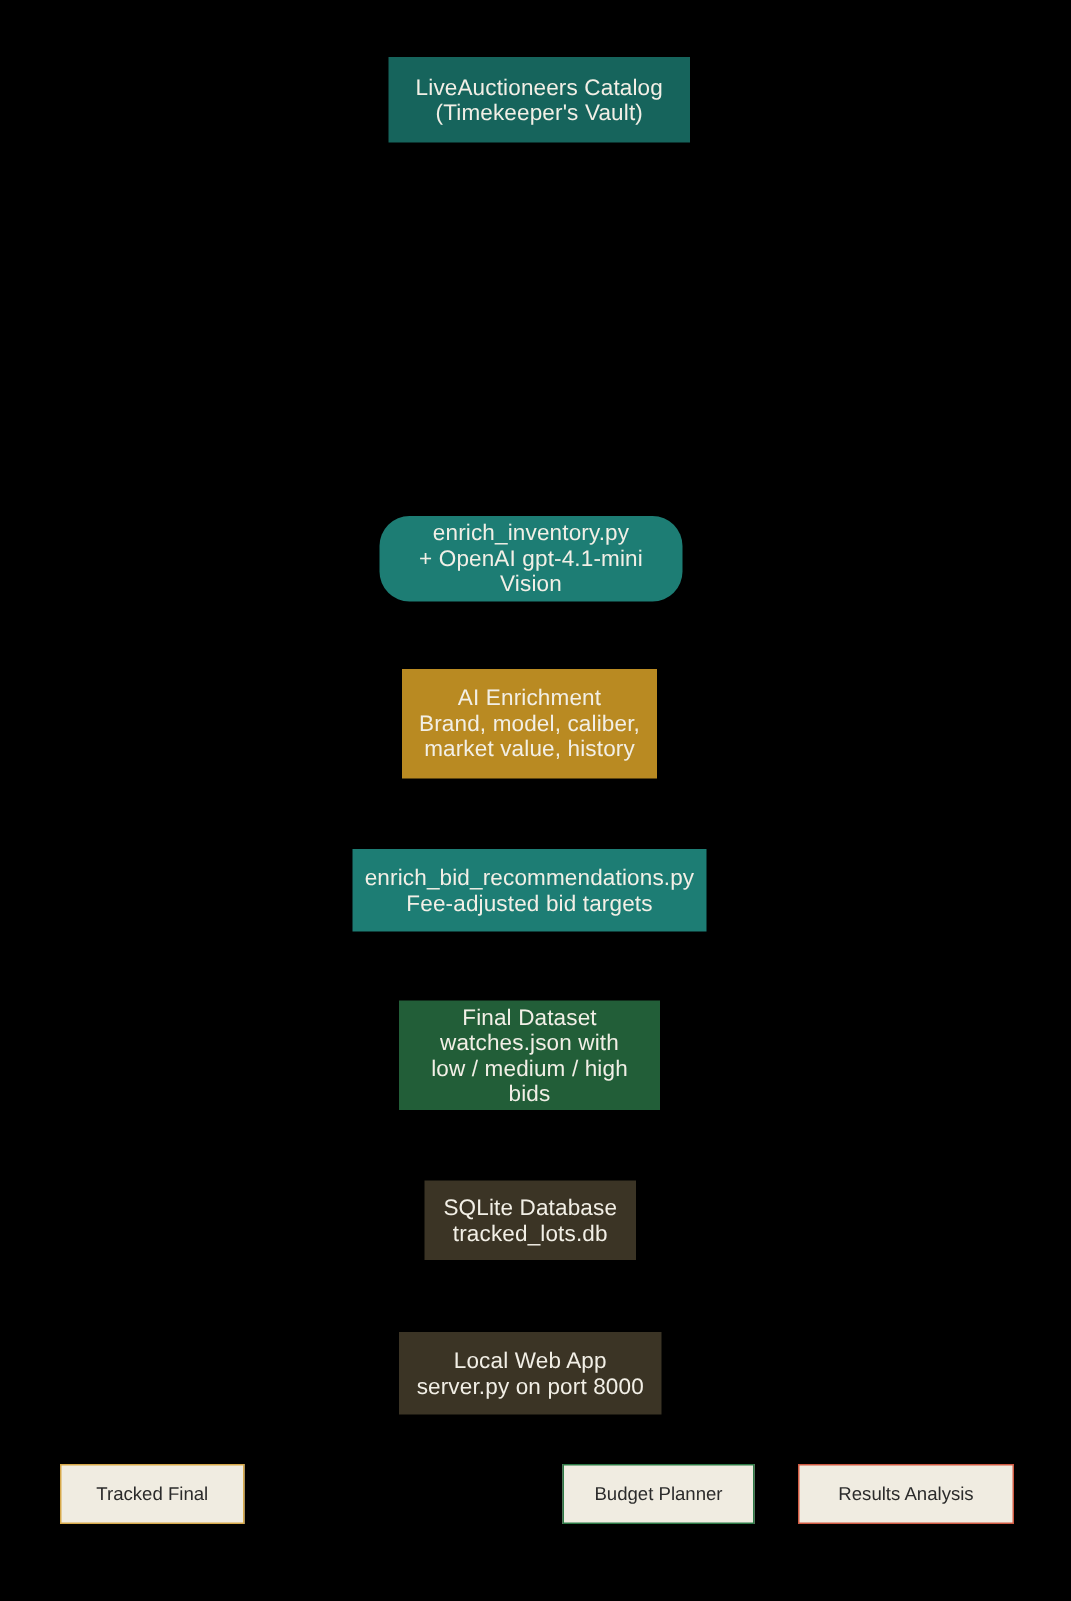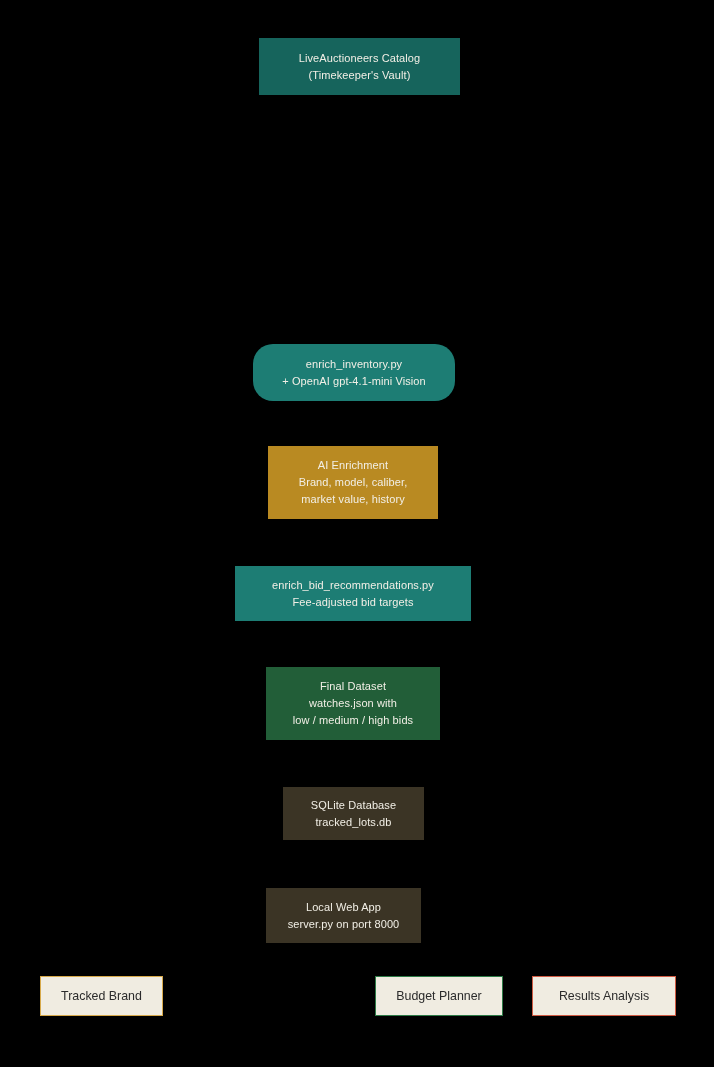--- a/index.html
+++ b/index.html
@@ -26,21 +26,21 @@
 
   .node {
     position: absolute;
     box-sizing: border-box;
     display: flex;
     flex-direction: column;
     align-items: center;
     justify-content: center;
     text-align: center;
     color: #f2efe6;
-    font-size: 11px;
+    font-size: 15px;
     line-height: 17px;
     letter-spacing: 0.1px;
     white-space: pre-line;
     padding: 4px 8px;
   }
 
   
   .node-source      { background: #16645c; }
   .node-script      { background: #1d7d74; }
   .node-data        { background: #b98a22; }
@@ -75,18 +75,18 @@
     <div class="node node-data" style="left: 268px; top: 446px; width: 170px; height: 73px;">AI Enrichment
 Brand, model, caliber,
 market value, history</div>
     <div class="node node-script" style="left: 235px; top: 566px; width: 236px; height: 55px;">enrich_bid_recommendations.py
 Fee-adjusted bid targets</div>
     <div class="node node-final" style="left: 266px; top: 667px; width: 174px; height: 73px;">Final Dataset
 watches.json with
 low / medium / high bids</div>
     <div class="node node-store" style="left: 283px; top: 787px; width: 141px; height: 53px;">SQLite Database
 tracked_lots.db</div>
-    <div class="node node-store" style="left: 266px; top: 888px; width: 155px; height: 55px;">Local Web App
+    <div class="node node-store" style="left: 266px; top: 888px; width: 175px; height: 55px;">Local Web App
 server.py on port 8000</div>
-    <div class="app-tab" style="left: 40px; top: 976px; width: 123px; height: 40px; border-color: rgb(215, 169, 74);">Tracked Brand</div>
+    <div class="app-tab" style="left: 40px; top: 976px; width: 123px; height: 40px; border-color: rgb(215, 169, 74);">Tracked Final</div>
     <div class="app-tab" style="left: 532px; top: 976px; width: 144px; height: 40px; border-color: rgb(208, 90, 66);">Results Analysis</div>
     <div class="app-tab" style="left: 375px; top: 976px; width: 128px; height: 40px; border-color: rgb(45, 122, 70);">Budget Planner</div>
   </div>
 
 </body></html>

